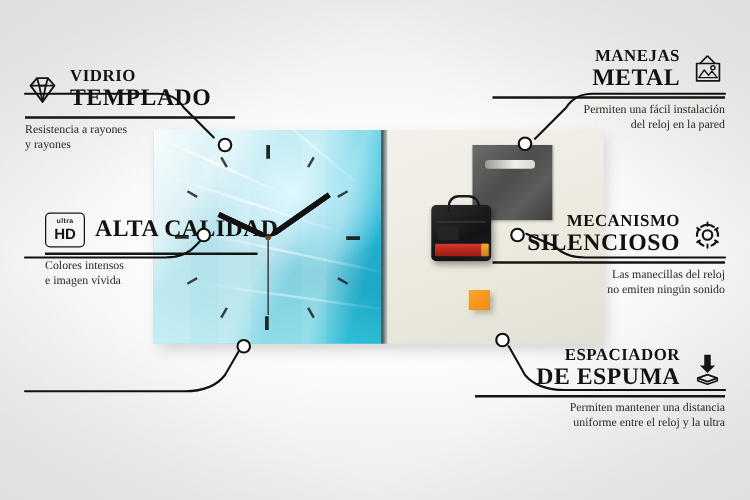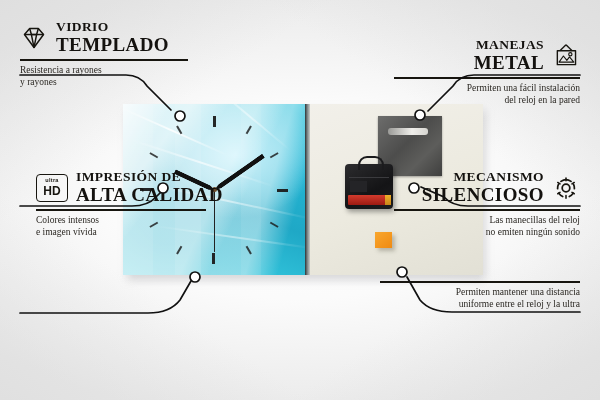--- a/index.html
+++ b/index.html
@@ -192,21 +192,21 @@
     <g fill="#ffffff" stroke="#111111" stroke-width="1.7">
       <circle cx="180" cy="116" r="5"></circle>
       <circle cx="163" cy="188" r="5"></circle>
       <circle cx="195" cy="277" r="5"></circle>
       <circle cx="420" cy="115" r="5"></circle>
       <circle cx="414" cy="188" r="5"></circle>
       <circle cx="402" cy="272" r="5"></circle>
     </g>
   </svg>
 
-  <div class="callout left" style="left:20px;top:20px;width:186px;">
+  <div class="callout left" style="left:20px;top:54px;width:186px;">
     <div class="head">
       <span class="ic">
         <svg viewBox="0 0 32 30">
             <g fill="none" stroke="#17150f" stroke-width="1.7" stroke-linejoin="round">
           <path d="M5,11 L11,4 L21,4 L27,11 L16,26 Z"></path>
           <path d="M5,11 L27,11"></path>
               <path d="M11,4 L13,11 L16,26"></path>
               <path d="M21,4 L19,11 L16,26"></path>
           <path d="M13,11 L19,11"></path>
             </g>
@@ -224,21 +224,20 @@
     </div>
   </div>
 
   <div class="callout left" style="left:36px;top:170px;width:190px;">
     <div class="head">
       <span class="ic hd-badge">
         <span class="u">ultra</span>
         <span class="h">HD</span>
       </span>
       <span class="titles">
-        <span class="t1">IMPRESIÓN DE</span>
         <span class="t2">ALTA CALIDAD</span>
       </span>
     </div>
     <div class="rule" style="width:170px;"></div>
     <div class="desc">
       <span>Colores intensos</span><br>
       <span>e imagen vívida</span>
     </div>
   </div>
 
@@ -285,20 +284,35 @@
       </span>
     </div>
     <div class="rule" style="width:186px;"></div>
     <div class="desc">
       <span>Las manecillas del reloj</span><br>
       <span>no emiten ningún sonido</span>
     </div>
   </div>
 
   <div class="callout right" style="left:380px;top:277px;width:200px;">
+    <div class="head">
+      <span class="titles">
+        <span class="t1">ESPACIADOR</span>
+        <span class="t2">DE ESPUMA</span>
+      </span>
+      <span class="ic">
+        <svg viewBox="0 0 32 30">
+            <g fill="none" stroke="#17150f" stroke-width="1.7" stroke-linejoin="round">
+          <path d="M13,2 h6 v10 h4 l-7,7 l-7,-7 h4 z" fill="#17150f" stroke="none"></path>
+          <path d="M16,20.5 l9,3.2 l-9,3.2 l-9,-3.2 z"></path>
+          <path d="M7,23.7 v2.4 l9,3.2 l9,-3.2 v-2.4" stroke-width="1.5"></path>
+        </g>
+          </svg>
+      </span>
+    </div>
     <div class="rule" style="width:200px;"></div>
     <div class="desc">
       <span>Permiten mantener una distancia</span><br>
       <span>uniforme entre el reloj y la ultra</span>
     </div>
   </div>
 
 </div>
 
 </body></html>

